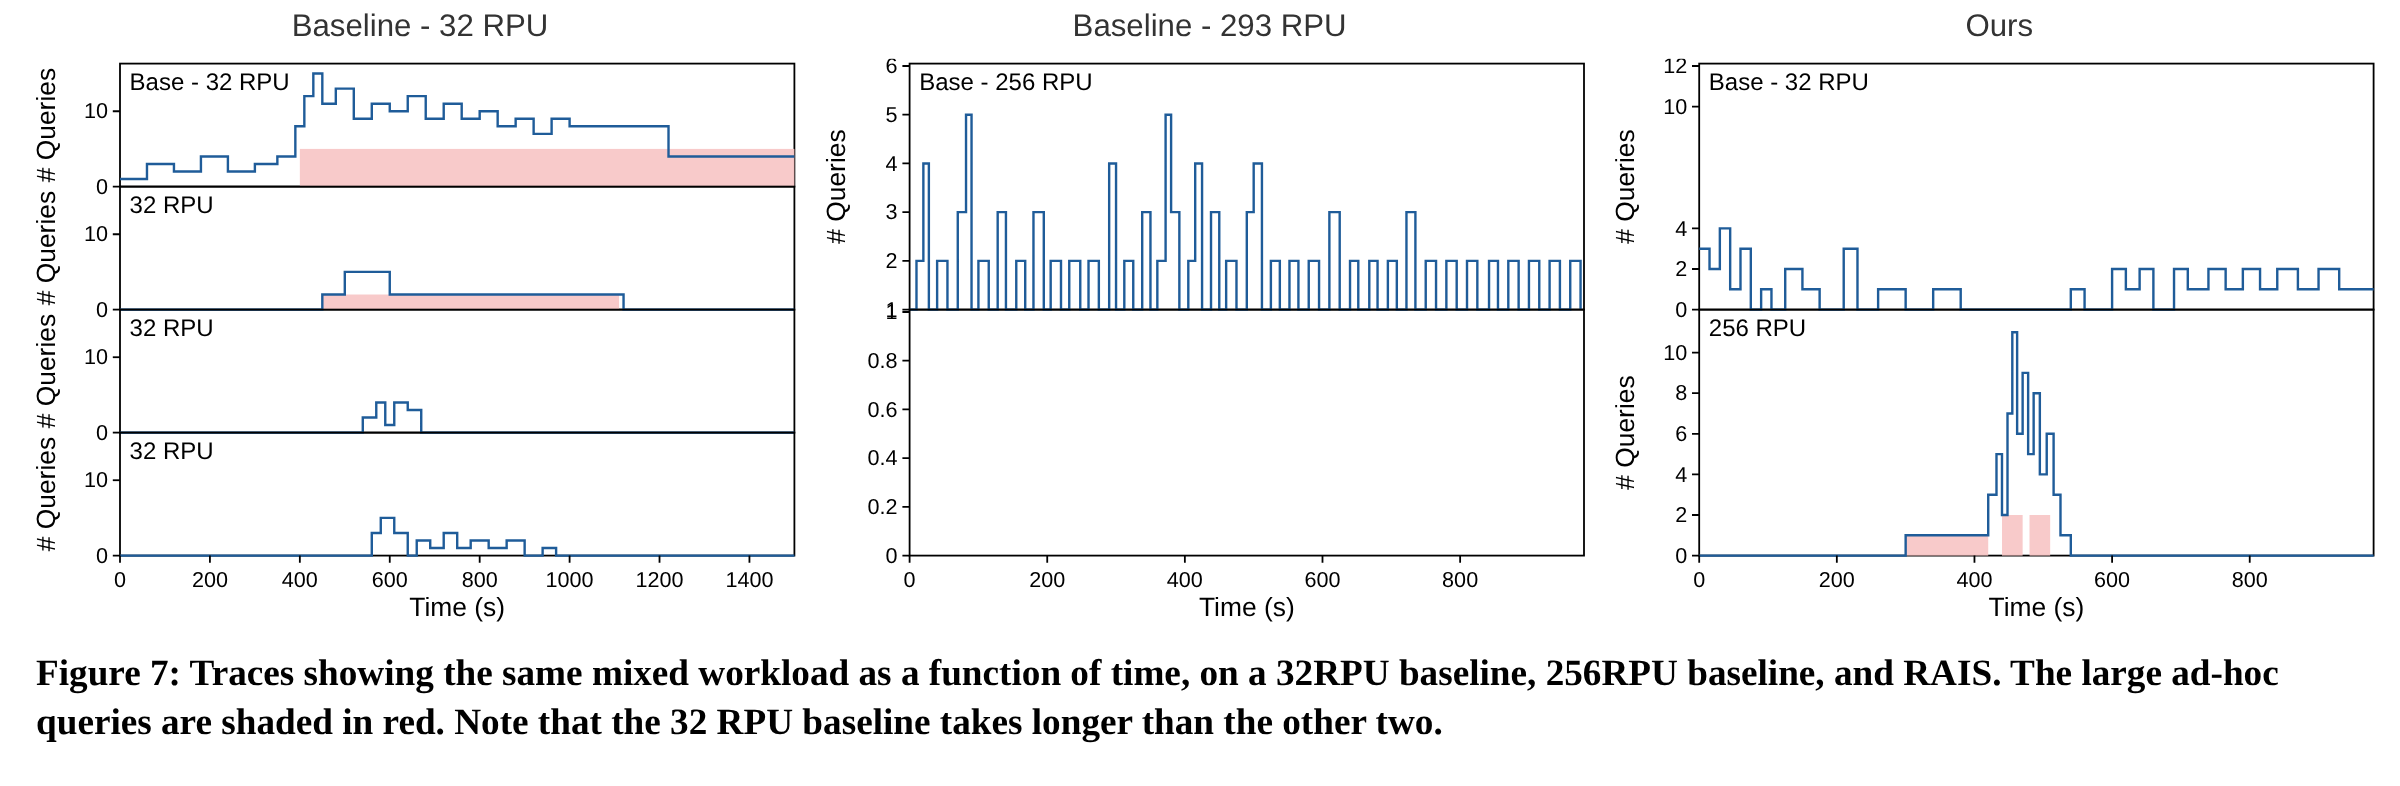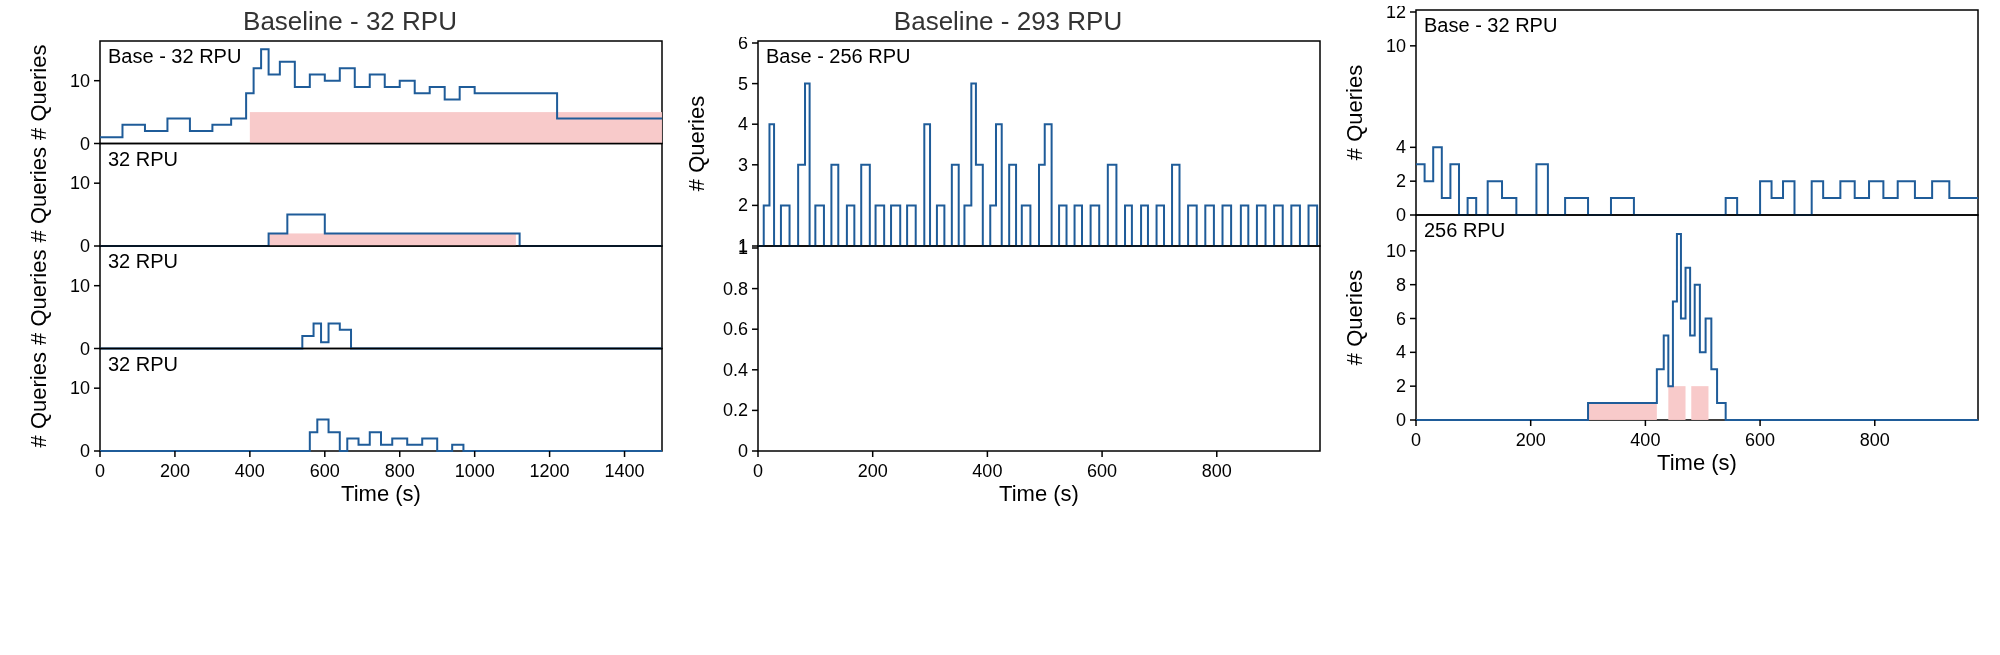--- a/index.html
+++ b/index.html
@@ -21,21 +21,21 @@
   }
   .panel {
     flex: 1 1 0;
     display: flex;
     flex-direction: column;
   }
   .panel-title {
     text-align: center;
     font-family: Arial, Helvetica, sans-serif;
     font-size: 26px;
-    margin-bottom: 0;
+    margin-bottom: 12px;
     color: #333;
   }
   .panel-svg-wrap {
     position: relative;
     width: 100%;
     flex: 1 1 auto;
   }
   svg { display: block; }
   .tick     { stroke: #000; stroke-width: 1.5; }
   .tick-lbl { font: 18px Arial, Helvetica, sans-serif; fill: #000; }
@@ -164,20 +164,21 @@
             <line x1="414.0816326530612" y1="414" x2="414.0816326530612" y2="420" class="tick"></line>
             <text x="414.0816326530612" y="440" text-anchor="middle" class="tick-lbl">600</text>
             <line x1="528.7755102040817" y1="414" x2="528.7755102040817" y2="420" class="tick"></line>
             <text x="528.7755102040817" y="440" text-anchor="middle" class="tick-lbl">800</text>
             <text x="351" y="464" text-anchor="middle" class="axis-lbl">Time (s)</text>
           </svg>
       </div>
     </div>
 
     <div class="panel">
+      <div class="panel-title">Ours</div>
       <div class="panel-svg-wrap">
         <svg id="svg-right" width="640" height="470">
             <rect x="70" y="4" width="562" height="205" fill="none" stroke="#000" stroke-width="1.5"></rect>
             <path d="M70,158.25 L78.60204081632654,158.25 L78.60204081632654,175.16666666666669 L87.20408163265306,175.16666666666669 L87.20408163265306,141.33333333333334 L95.8061224489796,141.33333333333334 L95.8061224489796,192.08333333333334 L104.40816326530611,192.08333333333334 L104.40816326530611,158.25 L113.01020408163265,158.25 L113.01020408163265,209 L121.61224489795919,209 L121.61224489795919,192.08333333333334 L130.21428571428572,192.08333333333334 L130.21428571428572,209 L141.68367346938777,209 L141.68367346938777,175.16666666666669 L156.0204081632653,175.16666666666669 L156.0204081632653,192.08333333333334 L170.35714285714286,192.08333333333334 L170.35714285714286,209 L190.42857142857142,209 L190.42857142857142,158.25 L201.89795918367346,158.25 L201.89795918367346,209 L219.10204081632654,209 L219.10204081632654,192.08333333333334 L242.0408163265306,192.08333333333334 L242.0408163265306,209 L264.9795918367347,209 L264.9795918367347,192.08333333333334 L287.9183673469388,192.08333333333334 L287.9183673469388,209 L356.734693877551,209 L356.734693877551,209 L379.67346938775506,209 L379.67346938775506,192.08333333333334 L391.1428571428571,192.08333333333334 L391.1428571428571,209 L414.0816326530612,209 L414.0816326530612,175.16666666666669 L425.5510204081633,175.16666666666669 L425.5510204081633,192.08333333333334 L437.0204081632653,192.08333333333334 L437.0204081632653,175.16666666666669 L448.48979591836735,175.16666666666669 L448.48979591836735,209 L465.6938775510204,209 L465.6938775510204,175.16666666666669 L477.16326530612247,175.16666666666669 L477.16326530612247,192.08333333333334 L494.3673469387755,192.08333333333334 L494.3673469387755,175.16666666666669 L508.7040816326531,175.16666666666669 L508.7040816326531,192.08333333333334 L523.0408163265306,192.08333333333334 L523.0408163265306,175.16666666666669 L537.3775510204082,175.16666666666669 L537.3775510204082,192.08333333333334 L551.7142857142857,192.08333333333334 L551.7142857142857,175.16666666666669 L568.9183673469388,175.16666666666669 L568.9183673469388,192.08333333333334 L586.1224489795918,192.08333333333334 L586.1224489795918,175.16666666666669 L603.3265306122449,175.16666666666669 L603.3265306122449,192.08333333333334 L620.530612244898,192.08333333333334 L620.530612244898,192.08333333333334 L632,192.08333333333334 L632,192.08333333333334" class="series"></path>
             <line x1="64" y1="209" x2="70" y2="209" class="tick"></line>
             <text x="60" y="215" text-anchor="end" class="tick-lbl">0</text>
             <line x1="64" y1="175.16666666666669" x2="70" y2="175.16666666666669" class="tick"></line>
             <text x="60" y="181.16666666666669" text-anchor="end" class="tick-lbl">2</text>
             <line x1="64" y1="141.33333333333334" x2="70" y2="141.33333333333334" class="tick"></line>
             <text x="60" y="147.33333333333334" text-anchor="end" class="tick-lbl">4</text>
@@ -216,13 +217,14 @@
             <text x="414.0816326530612" y="440" text-anchor="middle" class="tick-lbl">600</text>
             <line x1="528.7755102040817" y1="414" x2="528.7755102040817" y2="420" class="tick"></line>
             <text x="528.7755102040817" y="440" text-anchor="middle" class="tick-lbl">800</text>
             <text x="351" y="464" text-anchor="middle" class="axis-lbl">Time (s)</text>
           </svg>
       </div>
     </div>
 
   </div>
 
+  <div class="caption">Figure 7: Traces showing the same mixed workload as a function of time, on a 32RPU baseline, 256RPU baseline, and RAIS. The large ad-hoc queries are shaded in red. Note that the 32 RPU baseline takes longer than the other two.</div>
 </div>
 
 </body></html>

